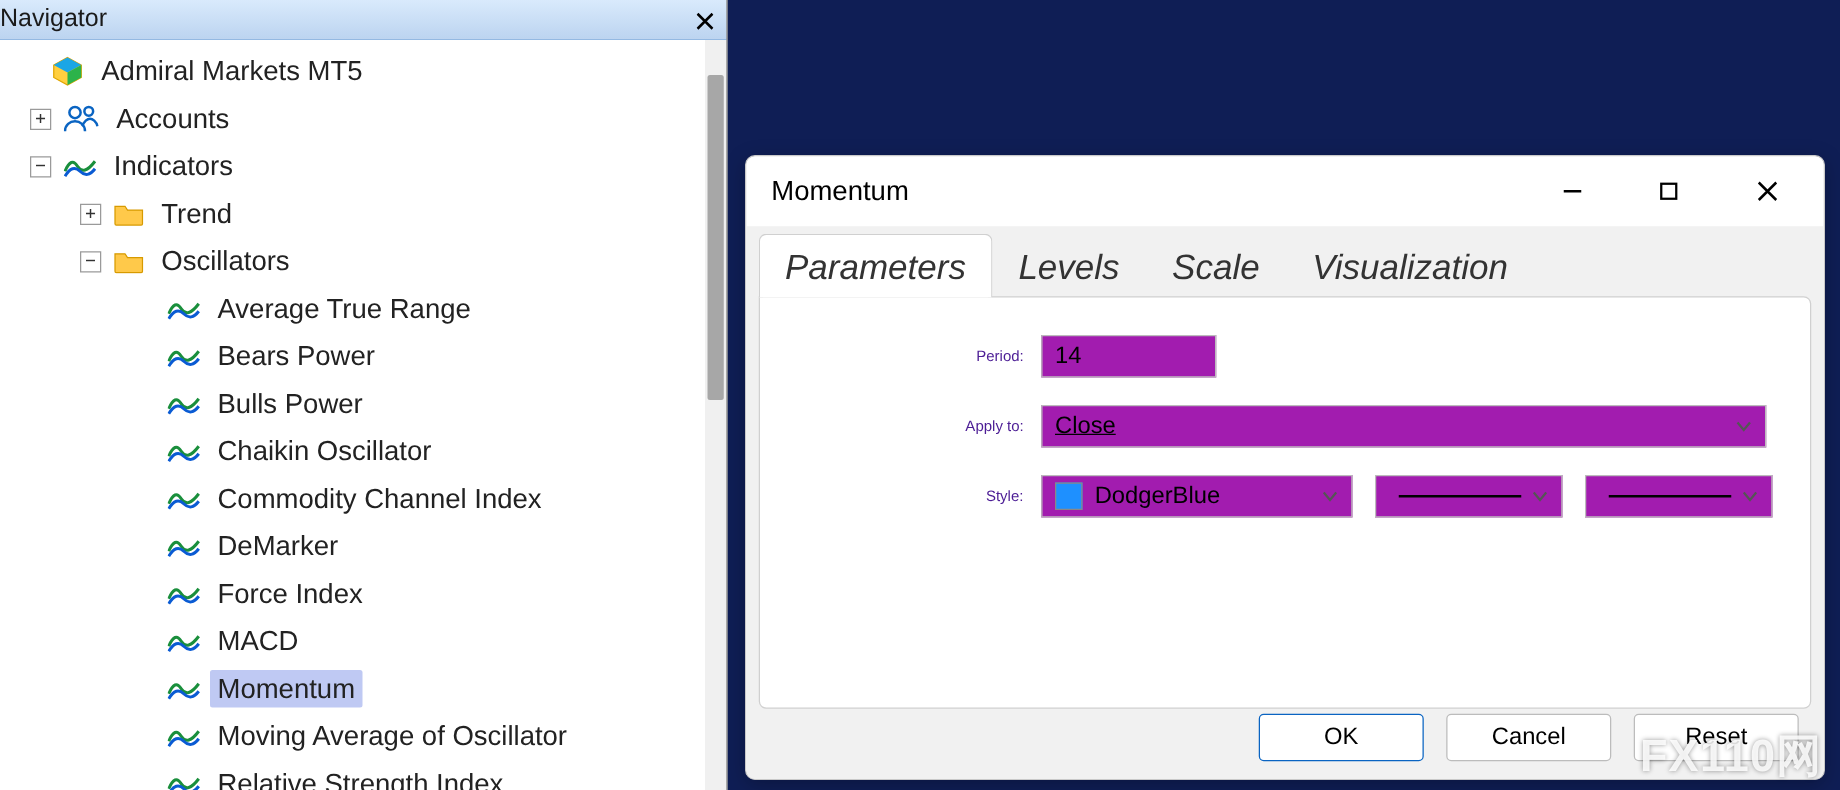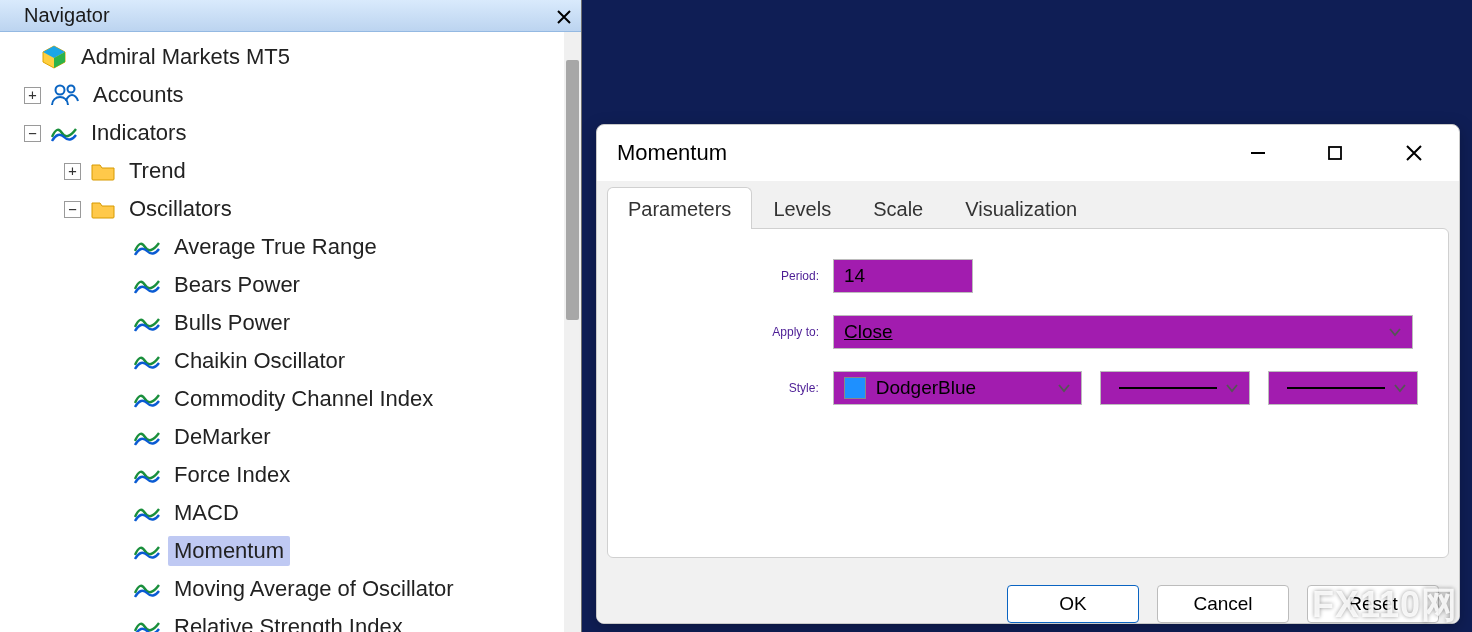--- a/index.html
+++ b/index.html
@@ -20,21 +20,21 @@
     width: 582px; height: 632px;
     background: #ffffff;
     border-right: 1px solid #6f6f6f;
   }
   .navigator-header {
     height: 32px;
     background: linear-gradient(#d9eafc, #bcd4f0);
     border-bottom: 1px solid #94b9e2;
     display: flex;
     align-items: center;
-    padding: 0 24px;
+    padding: 0 0;
     font-size: 20px;
     color: #1a1a1a;
     position: relative;
   }
   .navigator-header .close-x {
     position: absolute;
     right: 10px; top: 4px;
     font-size: 22px;
     cursor: pointer;
   }
@@ -128,27 +128,28 @@
     position: relative;
     padding: 0 10px 10px 10px;
   }
   .tabs {
     display: flex;
     gap: 0;
     padding-top: 6px;
   }
   .tab {
     padding: 10px 20px 8px 20px;
-    font-size: 20px;
+    font-size: 28px;
     color: #333;
     background: transparent;
     cursor: pointer;
     border: 1px solid transparent;
     border-bottom: none;
     position: relative;
+    font-style: italic;
   }
   .tab.active {
     background: #ffffff;
     border-color: #d0d0d0;
     border-radius: 6px 6px 0 0;
     z-index: 2;
   }
   .tab-content {
     background: #ffffff;
     border: 1px solid #d0d0d0;
@@ -202,21 +203,21 @@
   }
   .line-sample {
     flex: 1;
     height: 2px;
     background: #000;
     margin: 0 8px;
   }
 
   .dialog-buttons {
     position: absolute;
-    right: 20px; bottom: 0;
+    right: 20px; bottom: 14px;
     display: flex;
     gap: 18px;
   }
   .dialog-buttons button {
     width: 132px; height: 38px;
     font-size: 19px;
     background: #fff;
     border: 1px solid #bcbcbc;
     border-radius: 4px;
     cursor: pointer;

